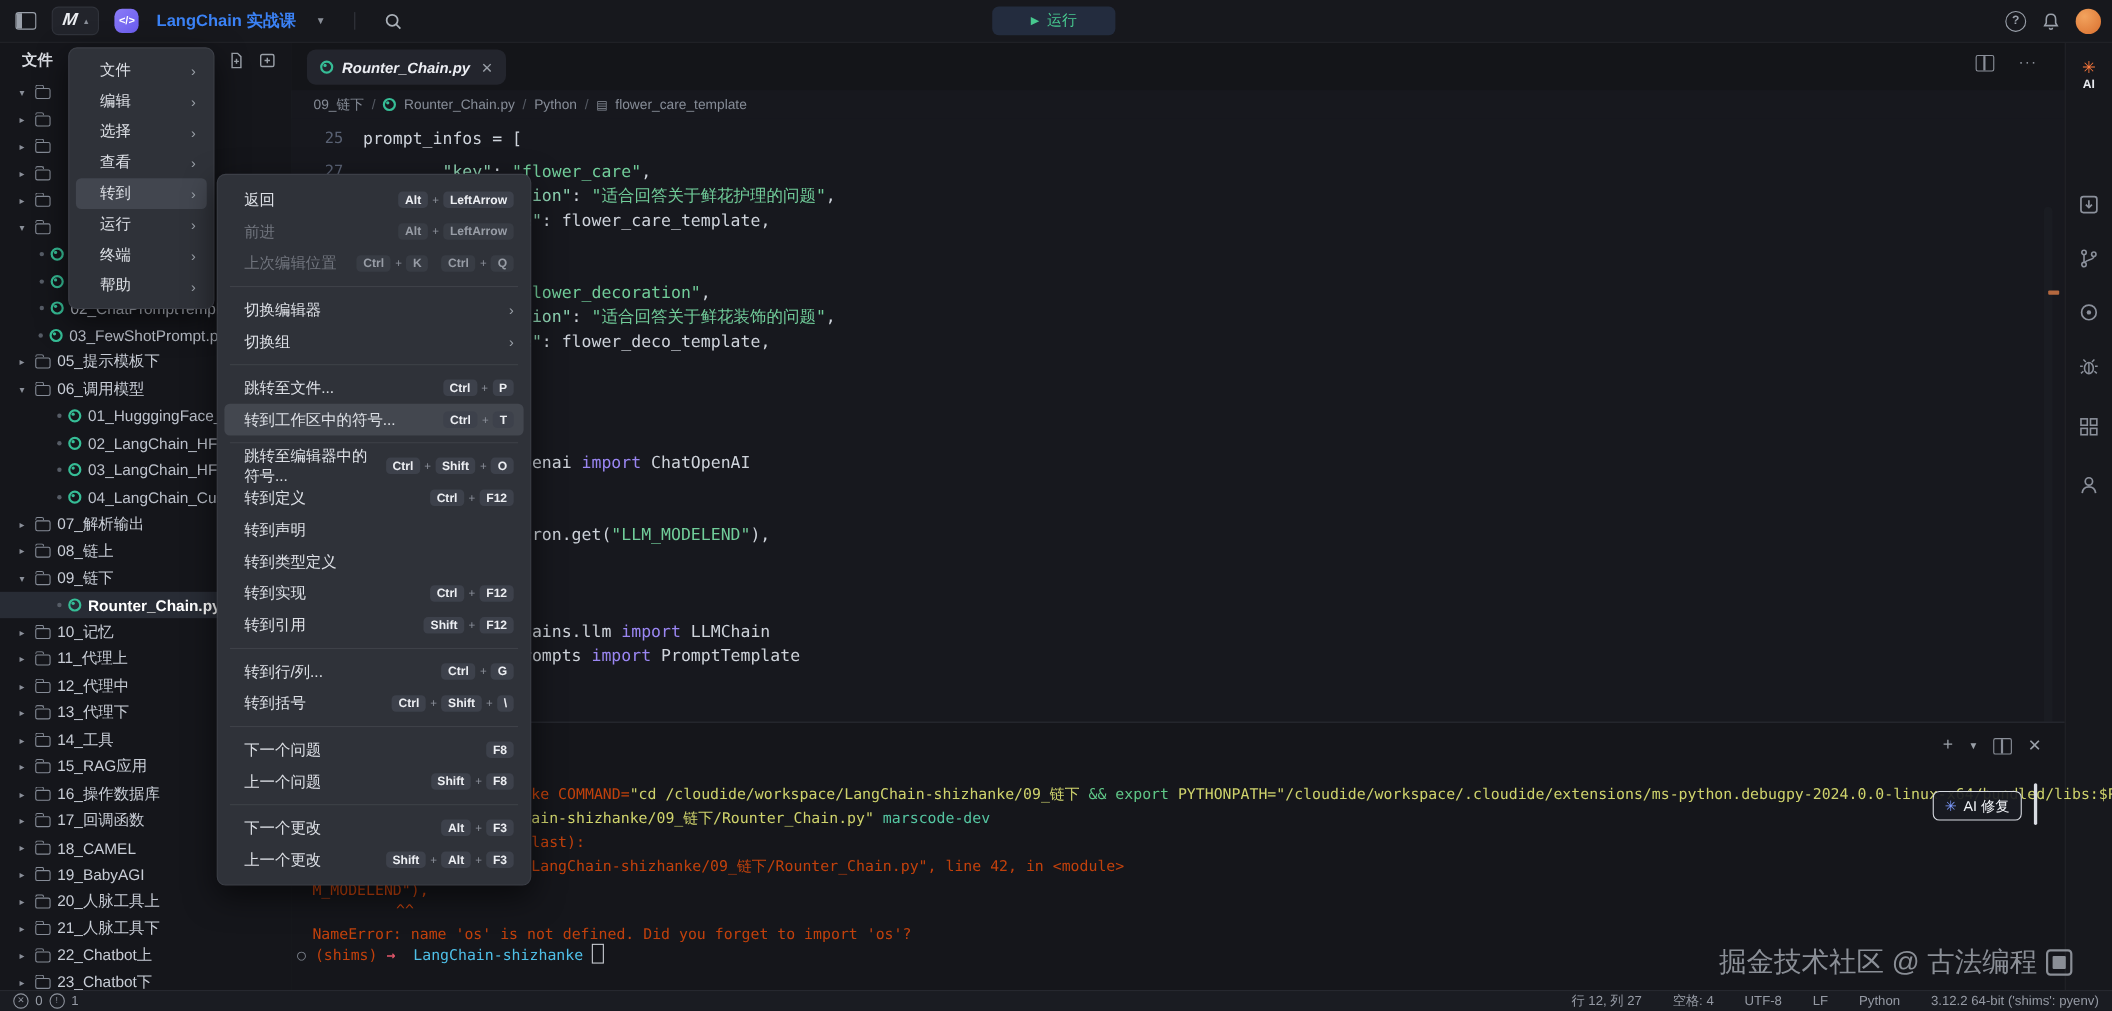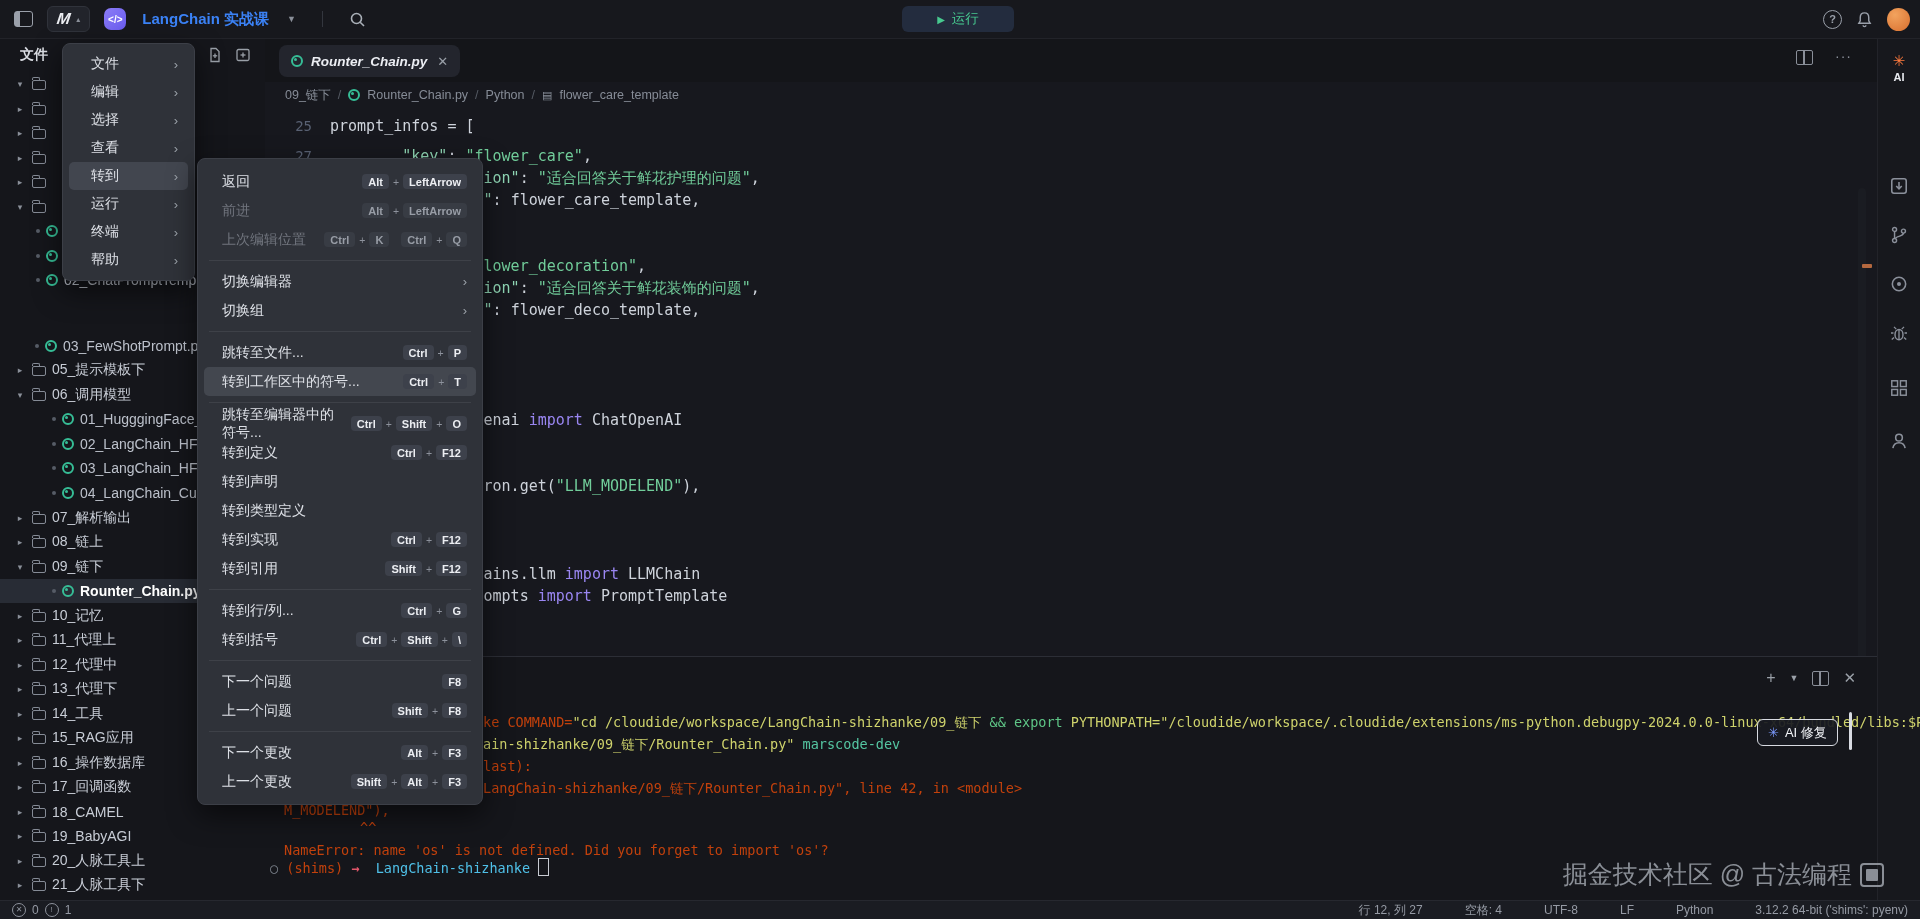--- a/index.html
+++ b/index.html
@@ -112,21 +112,21 @@
   .watermark{position:absolute;right:36px;top:858px;font-size:25px;color:#9499a1;opacity:.92;z-index:45;
              display:flex;align-items:center;gap:8px;}
   .wm-box{width:20px;height:20px;border:2.5px solid #9499a1;border-radius:4px;position:relative;}
   .wm-box::after{content:"";position:absolute;inset:4px;background:#9499a1;border-radius:1px;}
   
   .statusbar{position:absolute;left:0;right:0;bottom:0;height:19px;background:#1a1c22;border-top:1px solid #26282f;
              display:flex;align-items:center;font-size:12px;color:#959aa4;z-index:46;padding:0 12px;box-sizing:border-box;}
   .sb-left{display:flex;align-items:center;gap:6px;}
   .sb-ico{width:12px;height:12px;border:1px solid #8d929c;border-radius:50%;font-size:8px;line-height:11px;
           text-align:center;color:#8d929c;}
-  .sb-right{margin-left:auto;display:flex;gap:42px;align-items:center;}
+  .sb-right{margin-left:auto;display:flex;gap:28px;align-items:center;}
   svg{display:block;}
 </style>
 </head>
 <body>
 
 <div class="app">
 
   <div class="topbar">
     <div class="tb-left">
       <span class="layout-ico"></span>
@@ -212,21 +212,21 @@
         <div class="trow file" style="padding-left: 36px;">
           <span class="fdot"></span>
           <span class="pyicon"></span>
           <span class="tlabel"></span>
         </div>
         <div class="trow file" style="padding-left: 36px;">
           <span class="fdot"></span>
           <span class="pyicon"></span>
           <span class="tlabel">02_ChatPromptTempl</span>
         </div>
-        <div class="trow file" style="padding-left: 35px; margin-top: 41px;">
+        <div class="trow file" style="padding-left: 35px;">
           <span class="fdot"></span>
           <span class="pyicon"></span>
           <span class="tlabel">03_FewShotPrompt.p</span>
         </div>
         <div class="trow folder" style="padding-left: 14px;">
           <span class="tchev">▸</span>
           <span class="fico"></span>
           <span class="tlabel">05_提示模板下</span>
         </div>
         <div class="trow folder" style="padding-left: 14px;">

